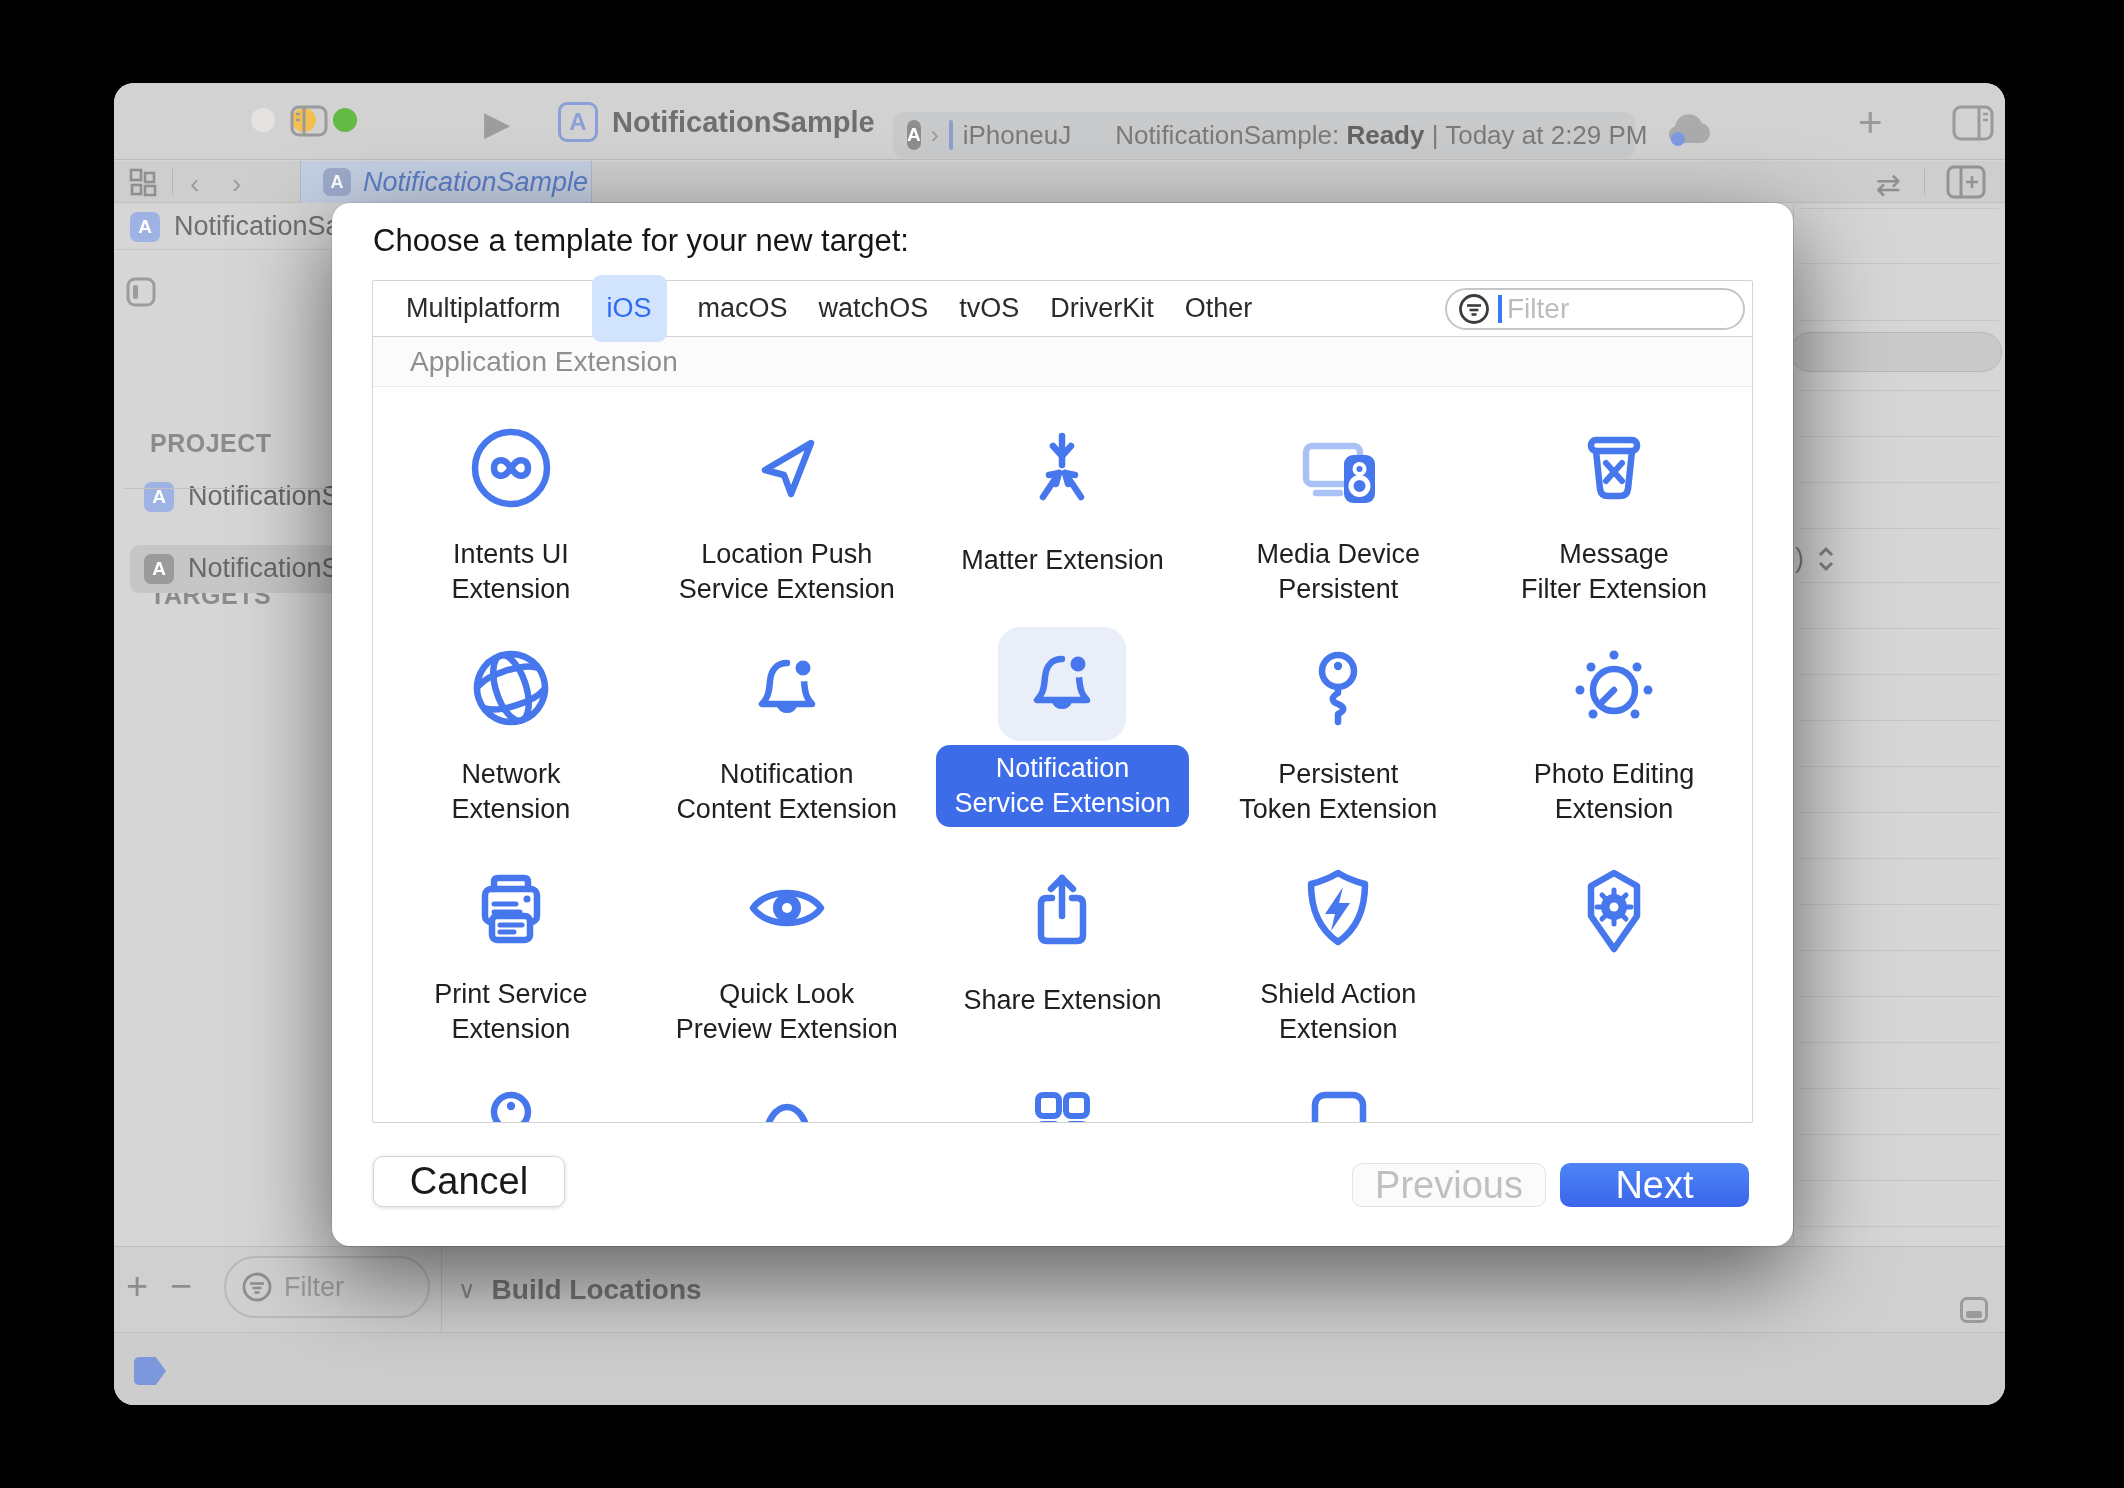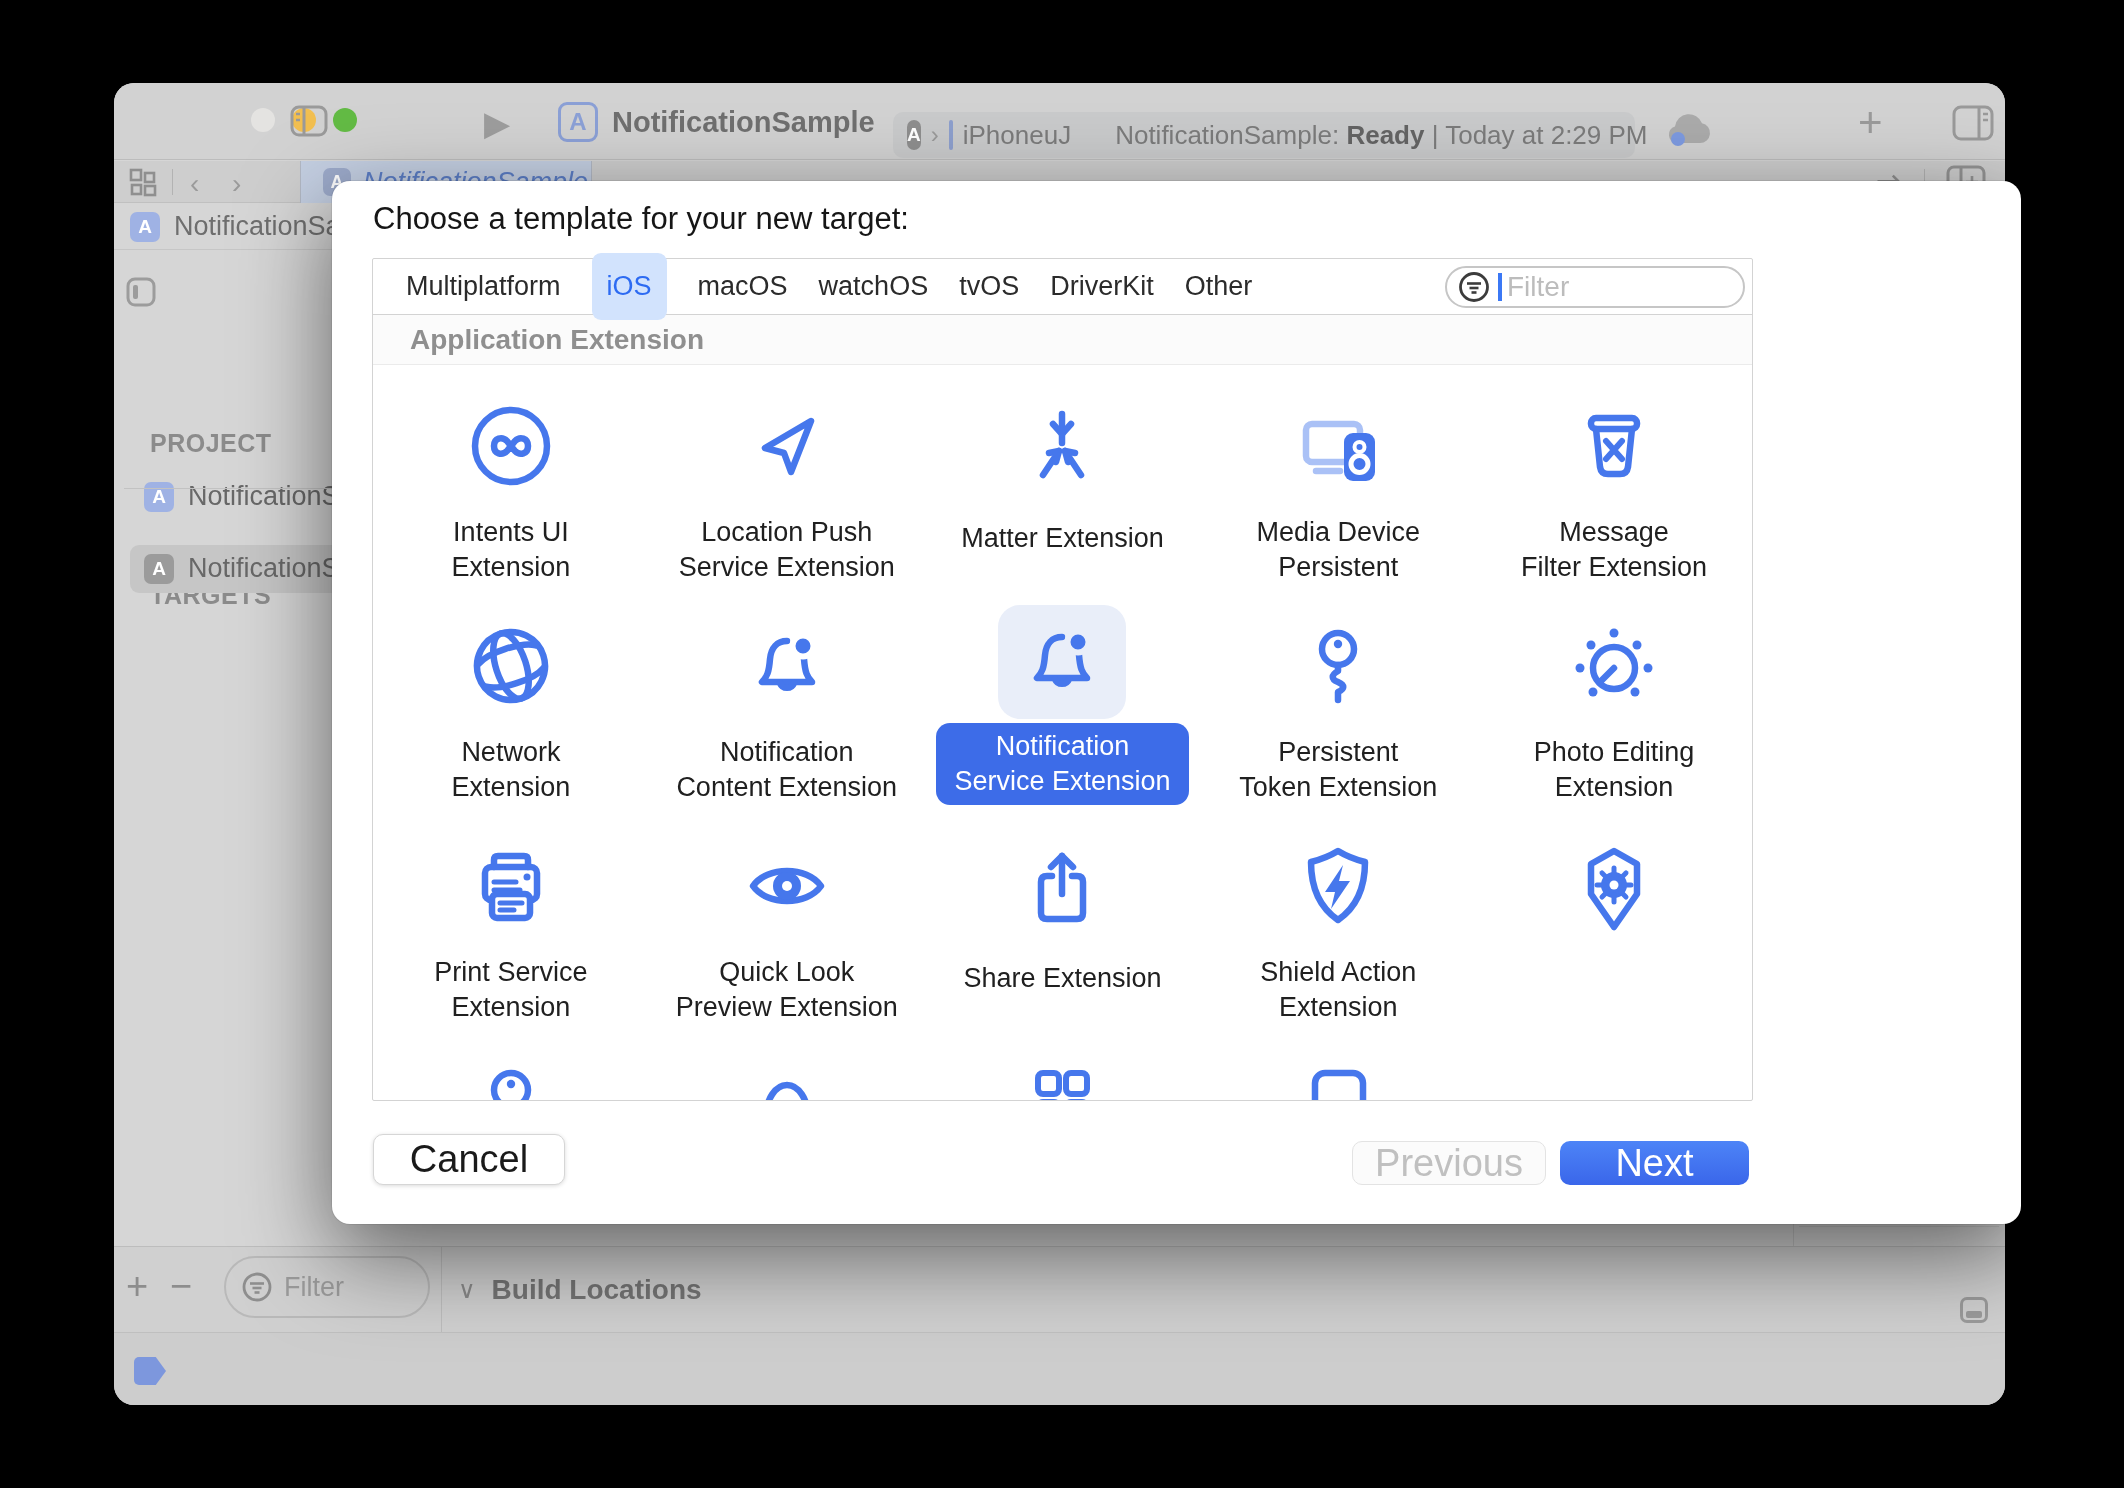--- a/index.html
+++ b/index.html
@@ -65,30 +65,30 @@
   .fb-build{position:absolute;left:344px;top:0;height:86px;display:flex;align-items:center;color:#757575;}
   .fb-build .dchev{font-size:24px;color:#8a8a8a;margin-right:16px;}
   .fb-build .btext{font-size:28px;font-weight:700;}
   .dock-ico{position:absolute;left:1846px;top:50px;width:28px;height:26px;border:3px solid #9b9b9b;border-radius:7px;}
   .dock-ico::after{content:"";position:absolute;left:3px;right:3px;bottom:2px;height:7px;background:#9b9b9b;border-radius:2px;}
 
   .statusbar{position:absolute;left:0;top:1249px;width:100%;height:73px;background:#cdcdcd;border-top:1px solid #bfbfbf;}
   .bluetag{position:absolute;left:20px;top:24px;width:32px;height:28px;background:#7d97dd;border-radius:5px;clip-path:polygon(0 0,68% 0,100% 50%,68% 100%,0 100%);}
 
   
-  #dlg{position:absolute;left:332px;top:181px;width:1689px;height:1043px;background:#fff;border-radius:18px;box-shadow:0 30px 90px rgba(0,0,0,.55),0 0 0 1px rgba(0,0,0,.07);}
+  #dlg{position:absolute;left:332px;top:203px;width:1461px;height:1043px;background:#fff;border-radius:18px;box-shadow:0 30px 90px rgba(0,0,0,.55),0 0 0 1px rgba(0,0,0,.07);}
   .dlg-title{position:absolute;left:41px;top:20px;font-size:31px;color:#161616;}
   .dlg-box{position:absolute;left:40px;top:77px;width:1381px;height:843px;border:1px solid #d3d3d3;border-radius:2px;background:#fff;}
   .dlg-tabs{position:relative;height:56px;border-bottom:1px solid #d3d3d3;display:flex;align-items:center;padding-left:33px;gap:31px;text-align:center;}
   .dtab{font-size:27px;color:#2b2b2b;}
   .dtab.sel{background:#d2e3fd;color:#2d6bf2;border-radius:9px;padding:18px 15px;}
   .dlg-filter{position:absolute;right:7px;top:7px;width:300px;height:42px;border:2px solid #c6c6c6;border-radius:21px;display:flex;align-items:center;padding-left:10px;}
   .dlg-filter .caret{width:4px;height:28px;background:#3b78f5;margin-left:7px;}
   .dlg-filter .ph{margin-left:5px;font-size:28px;color:#bcbcbc;}
-  .dlg-sechead{height:50px;background:#fbfbfb;border-bottom:1px solid #ebebeb;display:flex;align-items:center;padding-left:37px;font-size:28px;font-weight:700;color:#8f8f8f;}
+  .dlg-sechead{height:50px;background:#fbfbfb;border-bottom:1px solid #ebebeb;display:flex;align-items:center;padding-left:37px;font-size:28px;font-weight:400;color:#8f8f8f;}
   .dlg-grid{display:flex;flex-wrap:wrap;width:100%;height:735px;overflow:hidden;}
   .tile{width:20%;height:220px;display:flex;flex-direction:column;align-items:center;padding-top:20px;--tilebg:#fff;}
   .tile .iconwrap{width:128px;height:128px;display:flex;align-items:center;justify-content:center;border-radius:22px;}
   .tile.sel{--tilebg:#e9eef9;}
   .tile.sel .iconwrap{background:#e9eef9;}
   .tlabel{margin-top:8px;text-align:center;font-size:27px;line-height:35px;color:#202020;}
   .tlabel span{display:block;}
   .tile.sel .tlabel{background:#3d6ce8;color:#fff;border-radius:14px;padding:6px 18px;margin-top:4px;}
   .ticon{stroke:#4677ec;fill:none;stroke-width:6.5;stroke-linecap:round;stroke-linejoin:round;}
   .ticon .fl{fill:#4677ec;stroke:none;}

